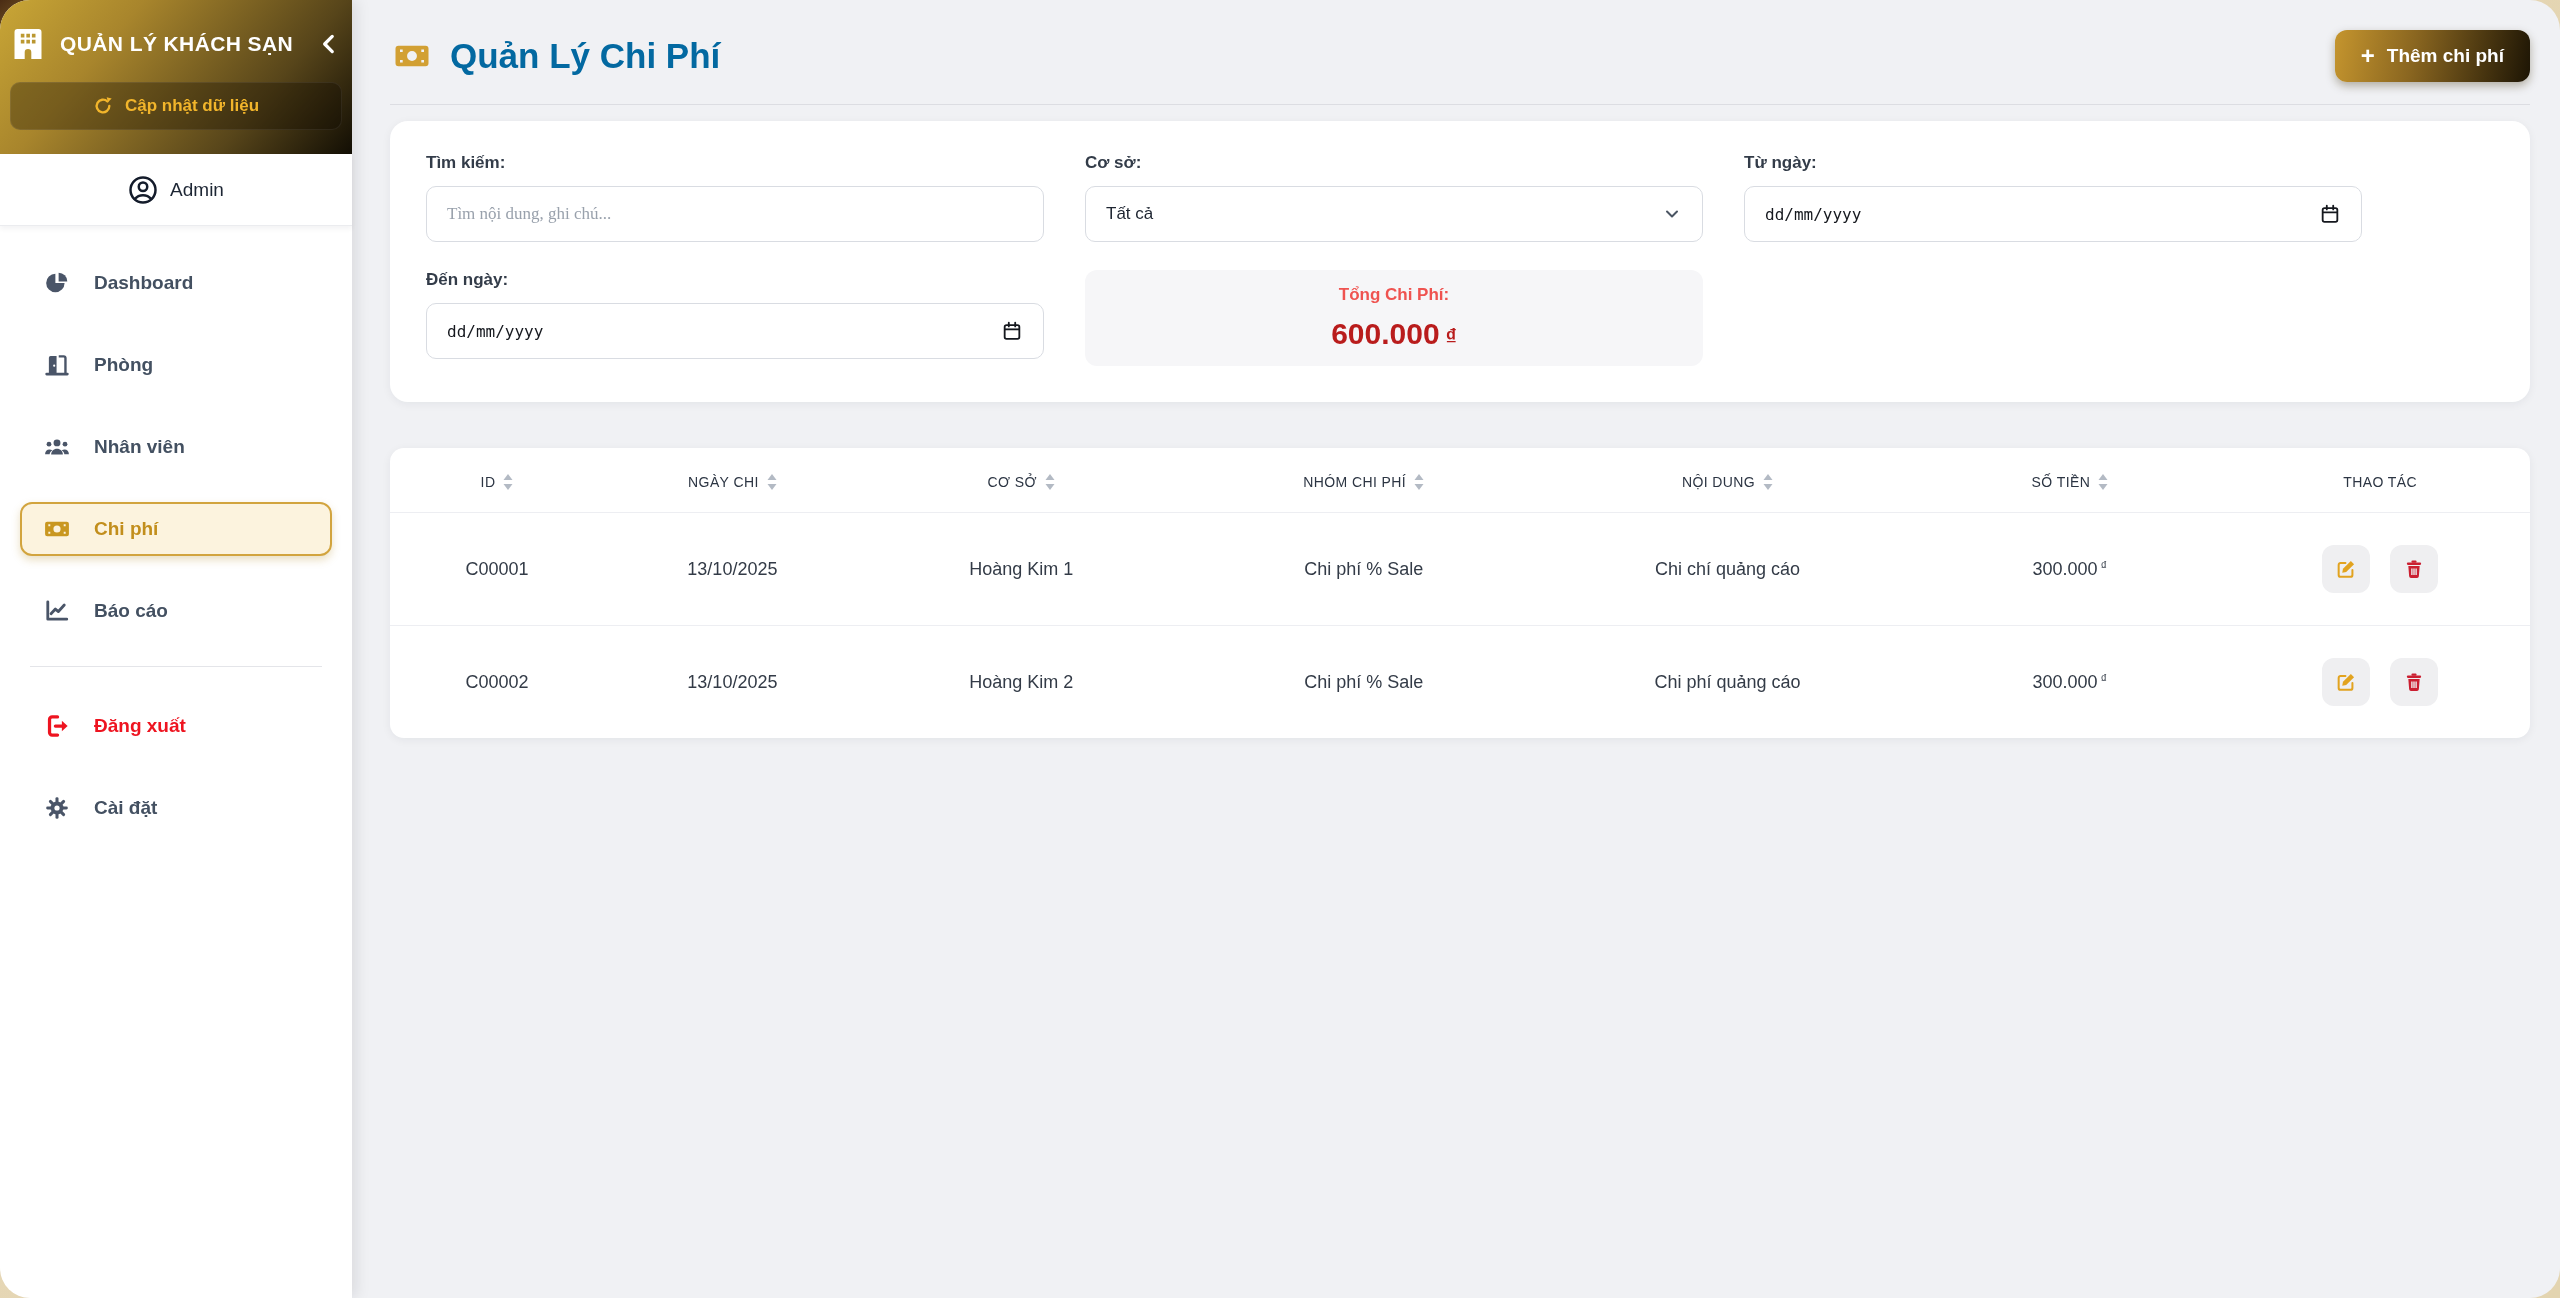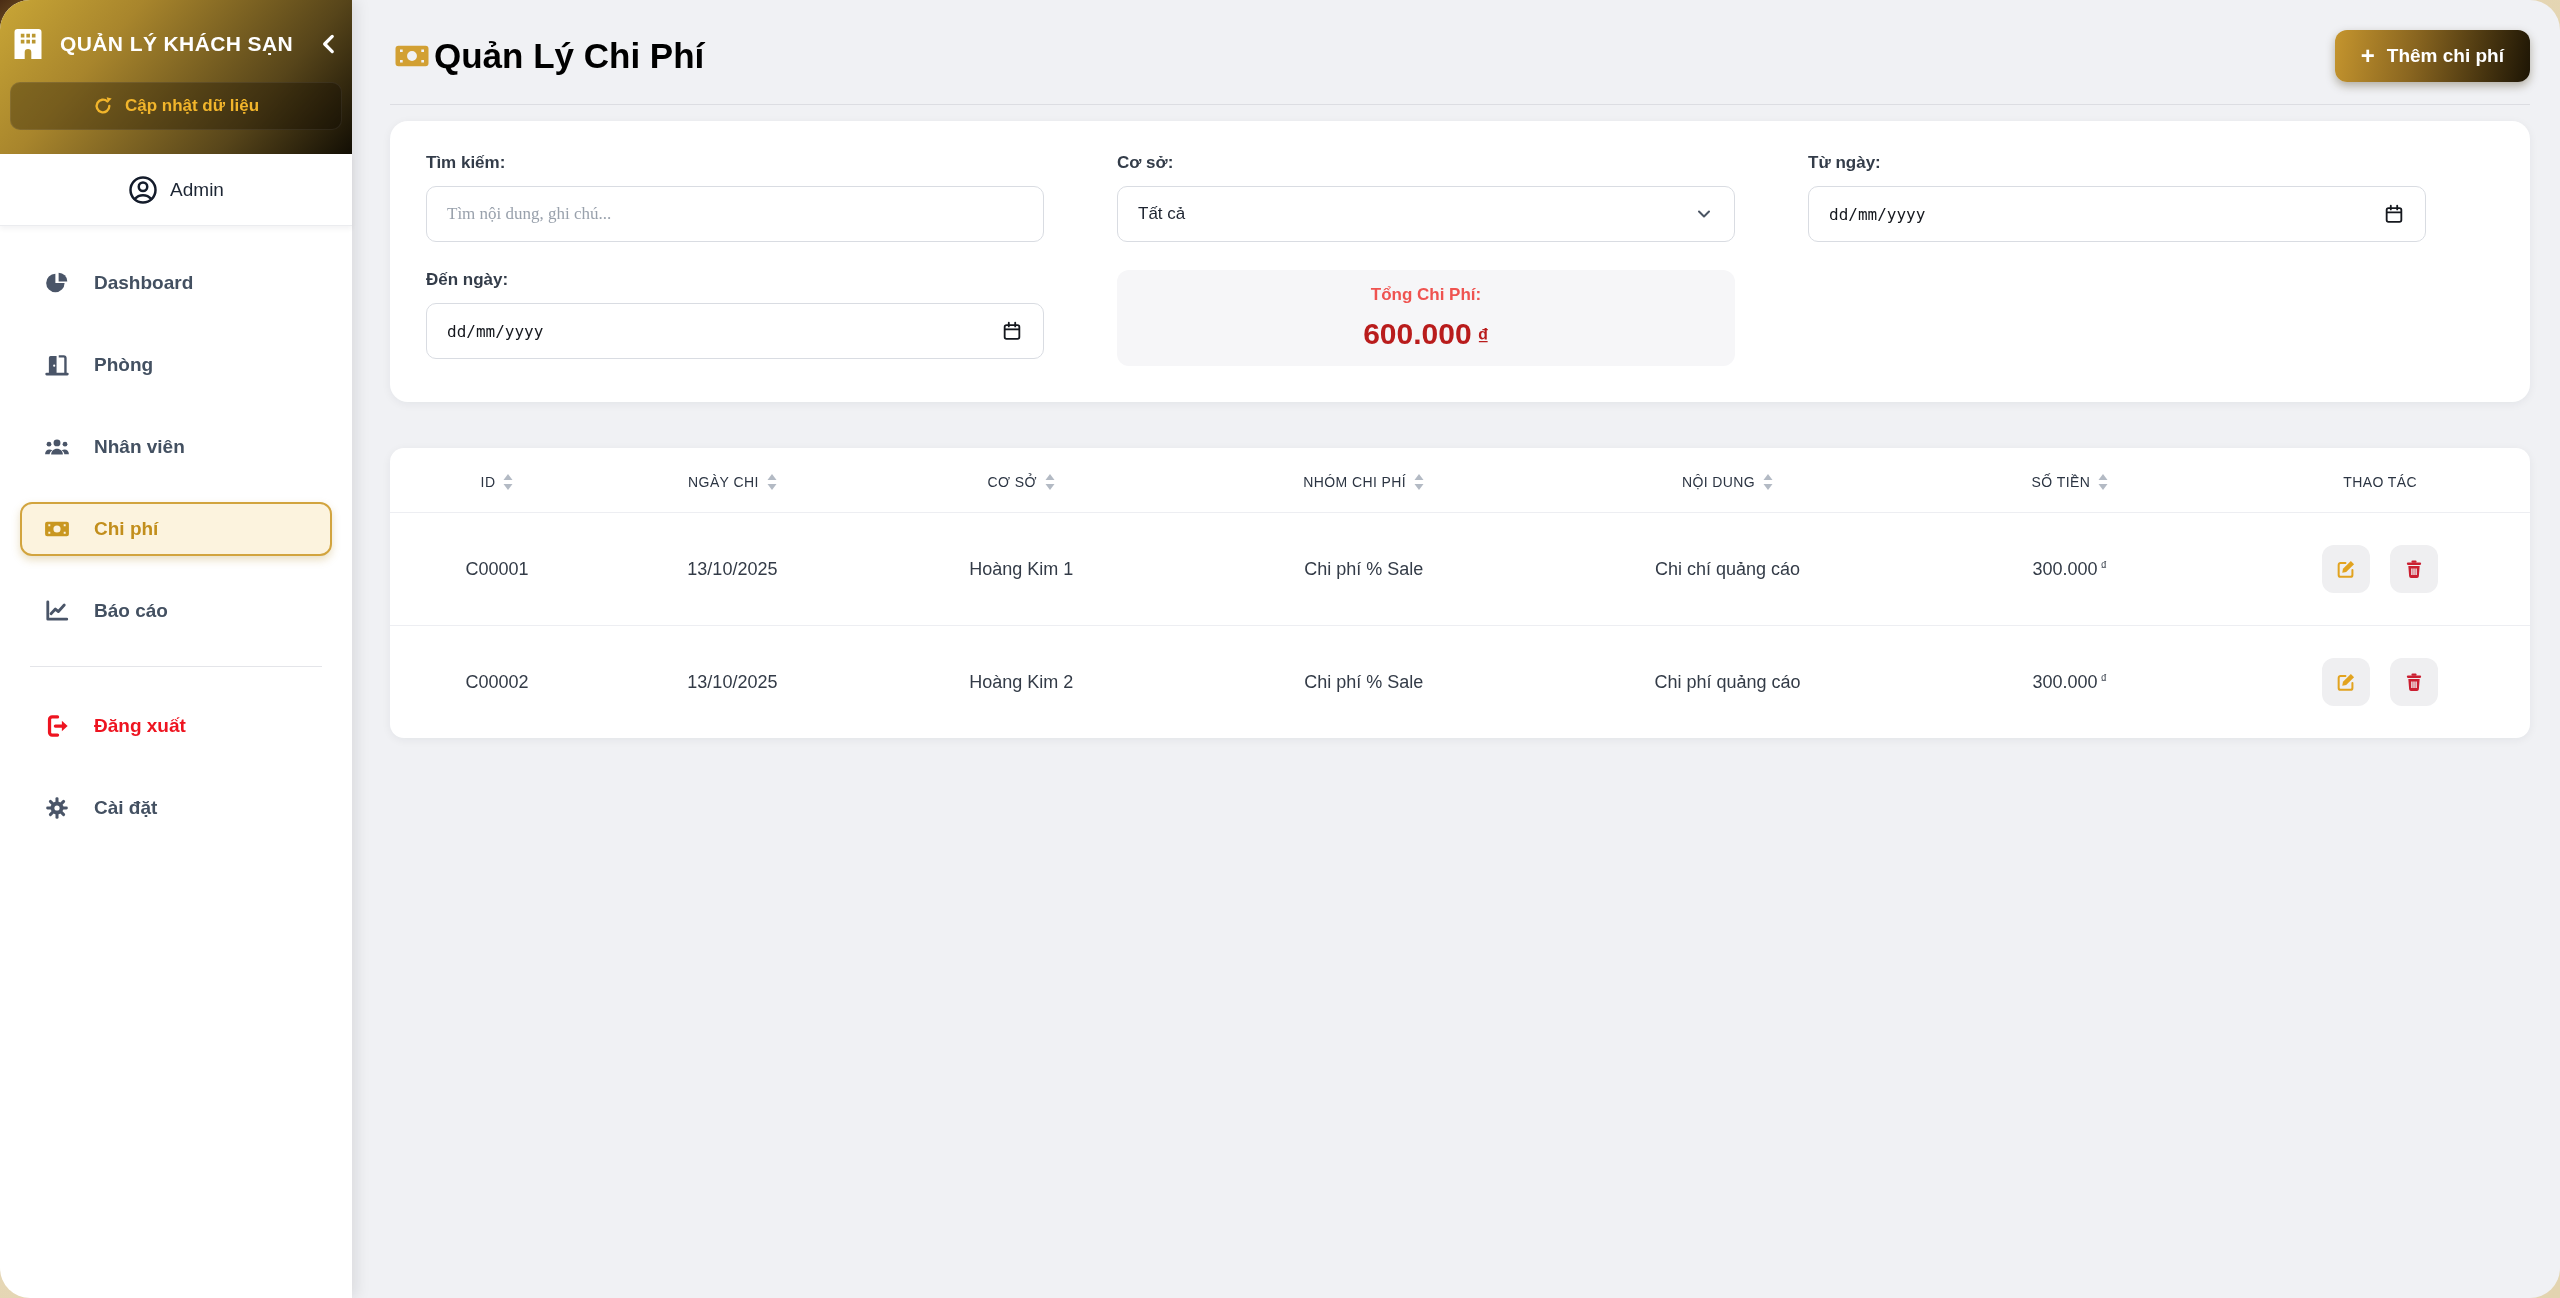--- a/index.html
+++ b/index.html
@@ -32,32 +32,32 @@
   .menu-item.active { background:#fcf3de; border-color:#d2a43e; color:#c28e1c;
                       box-shadow:0 4px 8px rgba(180,140,40,.28); }
   .menu-item.active .mi-icon { color:#c99720; }
   .menu-item.danger { color:#ee1420; }
   .menu-item.danger .mi-icon { color:#ee1420; }
   .menu-divider { border-top:1px solid #e4e5e9; margin:4px 30px 32px; }
 
   
   .main { flex:1; background:#f0f1f4; padding:30px 30px 0 38px; overflow:hidden; }
   .page-header { display:flex; align-items:center; padding-bottom:22px; border-bottom:1px solid #dcdde2; }
-  .page-title { display:flex; align-items:center; color:#000000; font-size:35px; font-weight:bold; }
+  .page-title { display:flex; align-items:center; gap:16px; color:#0369a1; font-size:35px; font-weight:bold; }
   .pt-icon { width:44px; height:36px; }
   .add-btn { margin-left:auto; height:52px; padding:0 26px; border:none; border-radius:12px;
              background:linear-gradient(100deg,#c5952e 0%, #8a6620 40%, #1d1505 100%);
              color:#ffffff; font-weight:bold; font-size:19px; display:flex; align-items:center; gap:12px;
              cursor:pointer; box-shadow:0 4px 10px rgba(60,45,10,.35); font-family:inherit; }
   .add-plus { font-size:24px; font-weight:bold; line-height:1; }
 
   
   .filter-card { margin-top:16px; background:#ffffff; border-radius:18px; padding:32px 36px 36px;
                  box-shadow:0 2px 10px rgba(25,30,45,.06); }
-  .filter-grid { display:grid; grid-template-columns:repeat(3, 618px); gap:28px 73px; }
+  .filter-grid { display:grid; grid-template-columns:repeat(3, 618px); gap:28px 41px; }
   .f-label { display:block; font-size:17px; font-weight:bold; color:#333c49; margin-bottom:13px; }
   .control { height:56px; width:100%; border:1px solid #d9dce2; border-radius:10px; background:#fff;
              display:flex; align-items:center; padding:0 20px; font-size:17px; color:#1d2430; }
   input.control { font-family:Liberation Serif, serif; outline:none; }
   input.control::placeholder { color:#99a1ac; }
   .control.select { justify-content:space-between; cursor:pointer; }
   .control.date { justify-content:space-between; cursor:text; }
   .date-text { font-family:"DejaVu Sans Mono", monospace; font-size:16px; color:#15181e; }
   .chev-icon { width:20px; height:20px; color:#3f4document856; }
   .cal-icon { width:22px; height:22px; color:#15181e; }

